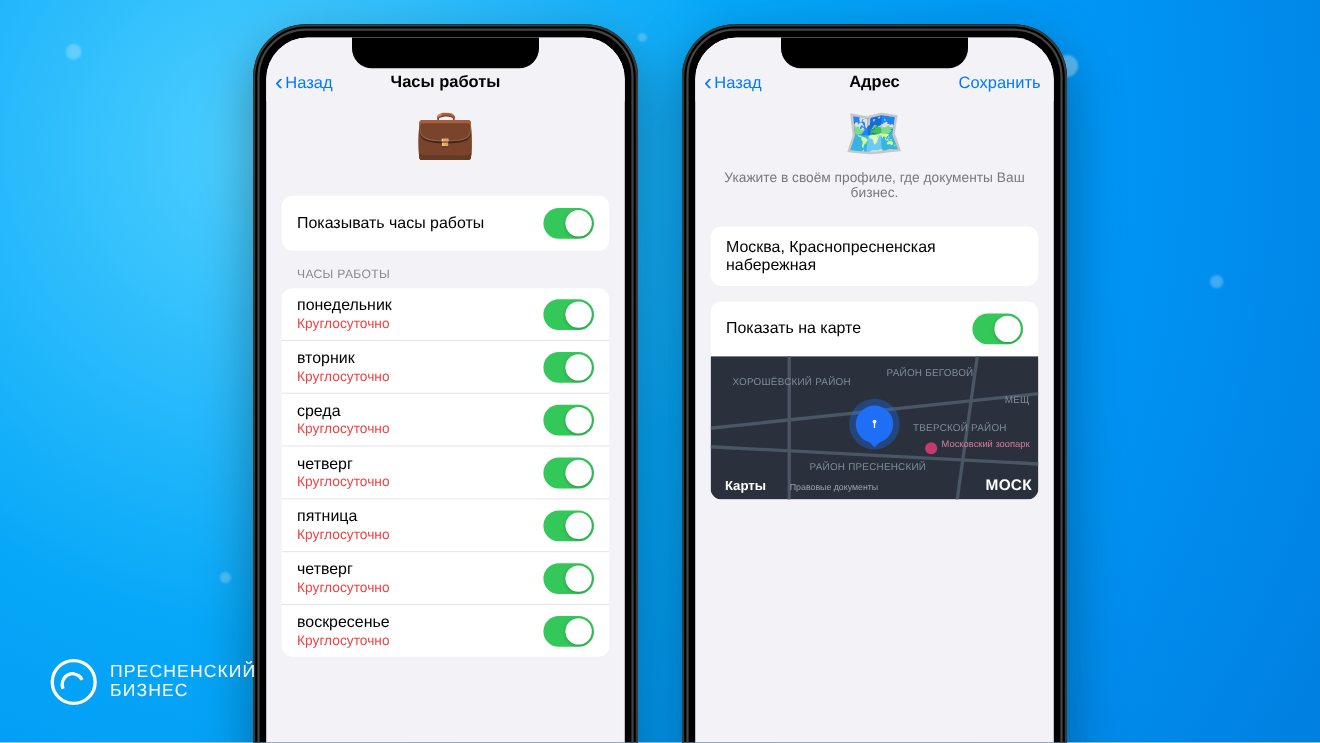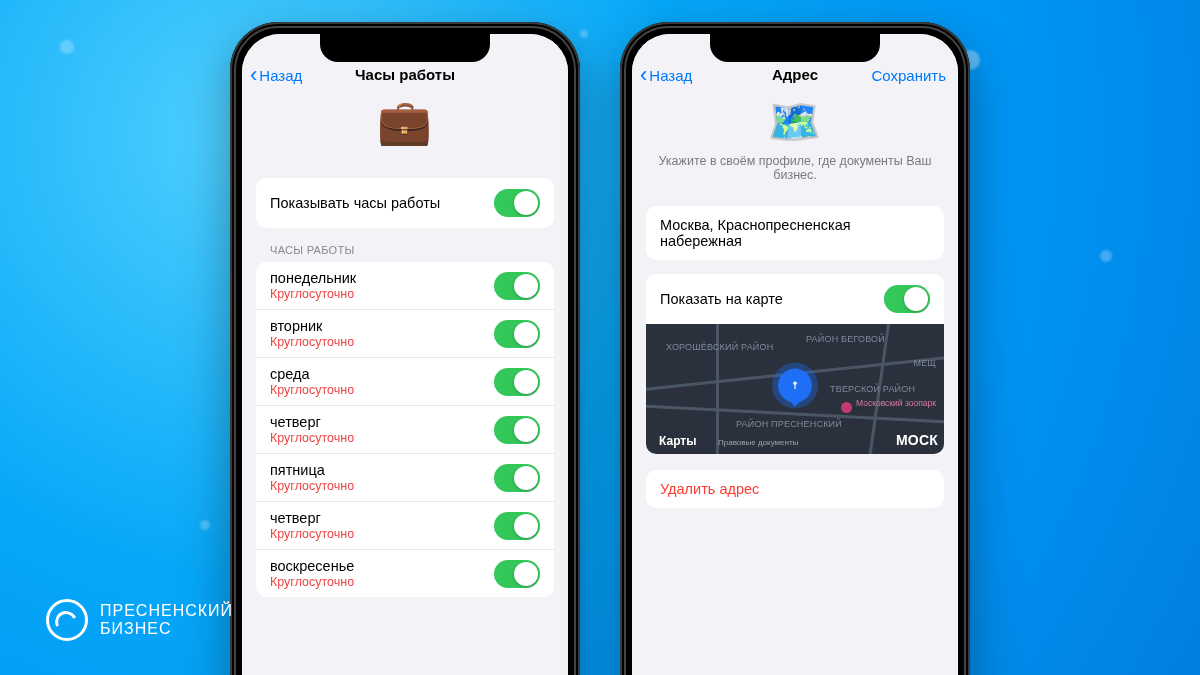--- a/index.html
+++ b/index.html
@@ -208,23 +208,20 @@
                 <rect x="11" y="10" width="2" height="8"></rect>
               </svg>
             </div>
           <div class="map-brand">
               <span></span>
               <span>Карты</span>
             </div>
           <div class="map-fine">Правовые документы</div>
         </div>
       </div>
-      <div class="cell single danger" style="margin-top:16px">
-        <span>Удалить адрес</span>
-      </div>
     </div>
   </div>
 </div>
 
 <div class="logo">
   <div class="logo-mark"></div>
   <div class="logo-text">
     <div>ПРЕСНЕНСКИЙ</div>
     <div>БИЗНЕС</div>
   </div>

